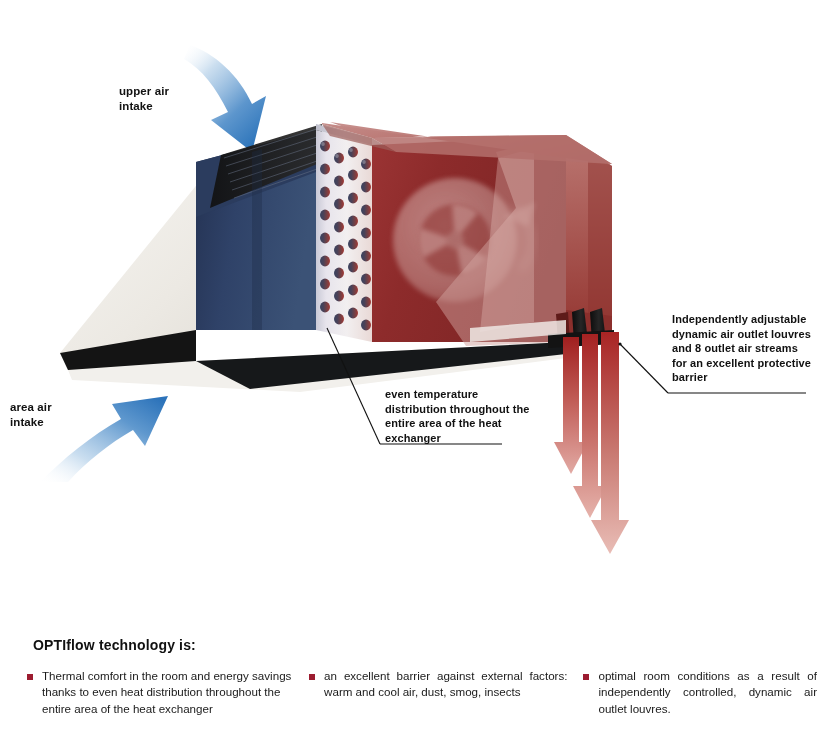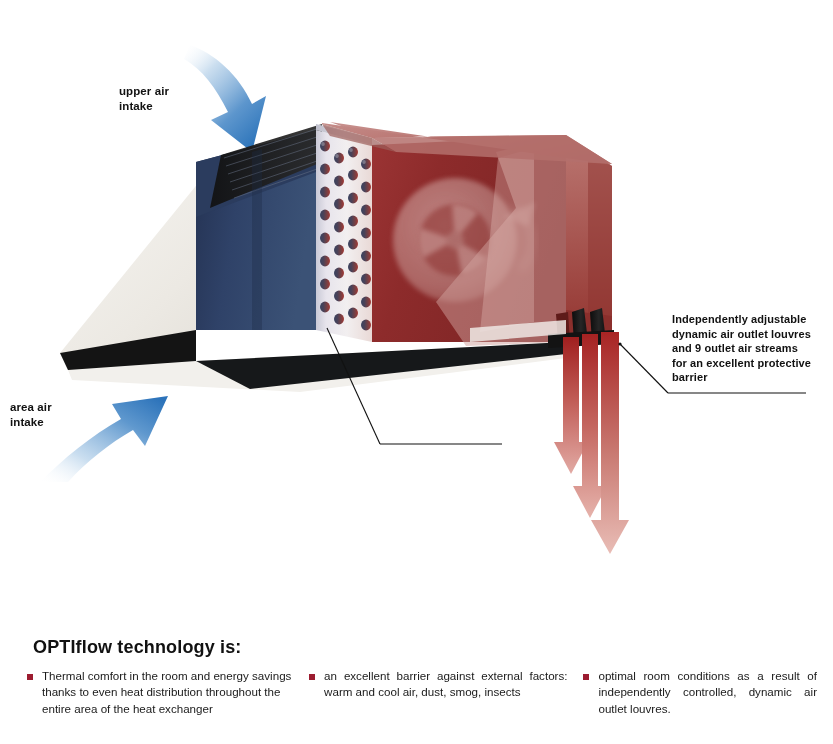--- a/index.html
+++ b/index.html
@@ -19,21 +19,21 @@
 
   #label-upper-intake{left:119px;top:72px;width:110px;}
   #label-lower-intake{left:10px;top:388px;width:110px;}
   #label-even-temp{left:385px;top:375px;width:148px;}
   #label-louvres{left:672px;top:300px;width:140px;}
 
   
   #bottom{position:absolute;left:0;top:620px;width:833px;height:124px;}
   #bottom-heading{
     position:absolute;left:33px;top:17px;
-    font-size:18px;font-weight:bold;color:#111;letter-spacing:.15px;
+    font-size:14px;font-weight:bold;color:#111;letter-spacing:.15px;
   }
   #benefits{position:absolute;left:27px;top:48px;width:790px;display:flex;gap:0;}
   .benefit{display:flex;align-items:flex-start;}
   .benefit:nth-child(1){width:278px;padding-right:16px;}
   .benefit:nth-child(2){width:270px;padding-right:16px;}
   .benefit:nth-child(3){width:244px;}
   .bullet{
     width:6px;height:6px;background:#9c1c30;flex:0 0 auto;
     margin-top:6px;margin-right:9px;
   }
@@ -309,22 +309,23 @@
   <div class="callout" id="label-upper-intake">
     <span>upper air</span><br>
     <span>intake</span>
   </div>
 
   <div class="callout" id="label-lower-intake">
     <span>area air</span><br>
     <span>intake</span>
   </div>
 
-
-  <div class="callout small" id="label-louvres">Independently adjustable dynamic air outlet louvres and 9 outlet air streams for an excellent protective barrier</div>
+  <div class="callout small" id="label-even-temp">even temperature distribution throughout the entire area of the heat exchanger</div>
+
+  <div class="callout small" id="label-louvres">Independently adjustable dynamic air outlet louvres and 8 outlet air streams for an excellent protective barrier</div>
 </div>
 
 <div id="bottom">
   <div id="bottom-heading">OPTIflow technology is:</div>
 
   <div id="benefits">
     <div class="benefit">
       <span class="bullet"></span>
       <span class="benefit-text">Thermal comfort in the room and energy savings thanks to even heat distribution throughout the entire area of the heat exchanger</span>
     </div>

